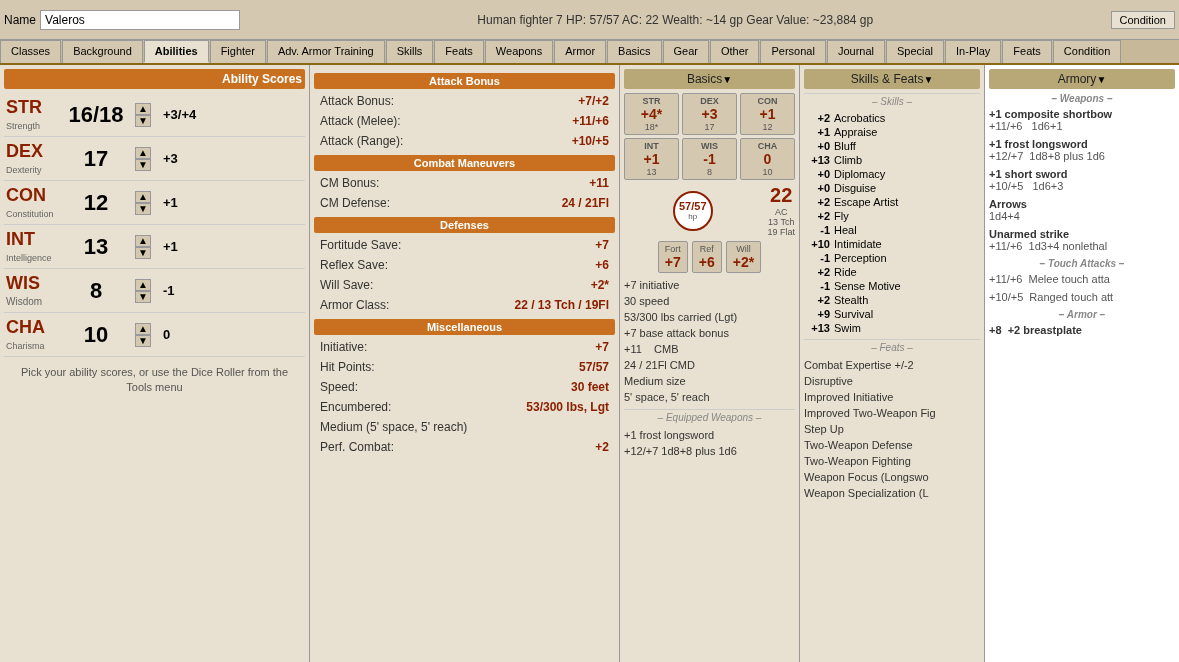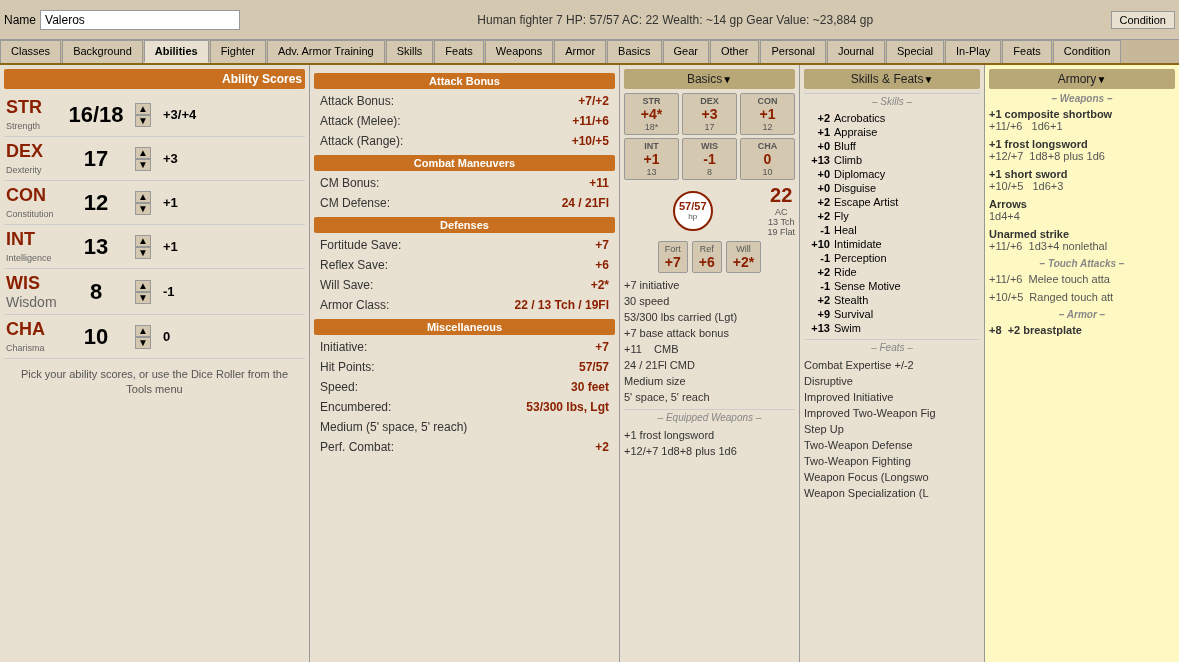--- a/index.html
+++ b/index.html
@@ -40,21 +40,21 @@
     .stat-label { color: #333; }
     .stat-value { font-weight: bold; color: #8B2000; }
 
     .orange-header { background: #c87020; color: white; text-align: center; font-size: 11px; font-weight: bold; padding: 2px; margin: 4px 0 2px 0; border-radius: 2px; }
 
     
     .right-section { flex: 1; display: flex; overflow: hidden; }
 
     .basics-panel { width: 180px; background: #e8e0d0; border-right: 1px solid #999; overflow-y: auto; padding: 4px; }
     .skills-panel { width: 185px; background: #e8e0d0; border-right: 1px solid #999; overflow-y: auto; padding: 4px; }
-    .armory-panel { flex: 1; background: #fef9c3; overflow-y: auto; padding: 4px; }
+    .armory-panel { flex: 1; background: #ffffff; overflow-y: auto; padding: 4px; }
 
     .panel-header { background: #b8a878; color: #222; text-align: center; font-size: 12px; padding: 3px; margin-bottom: 4px; display: flex; align-items: center; justify-content: center; border-radius: 2px; }
     .panel-header-btn { background: none; border: none; cursor: pointer; font-size: 10px; }
 
     
     .stat-grid { display: grid; grid-template-columns: 1fr 1fr 1fr; gap: 3px; margin-bottom: 4px; }
     .stat-box { background: #d4c9b0; border: 1px solid #999; text-align: center; padding: 2px; border-radius: 2px; }
     .stat-box-label { font-size: 9px; color: #555; font-weight: bold; }
     .stat-box-value { font-size: 16px; font-weight: bold; color: #8B2000; }
     .stat-box-sub { font-size: 9px; color: #555; }
@@ -166,21 +166,21 @@
         <div class="ability-arrows">
           <button class="arrow-btn">▲</button>
           <button class="arrow-btn">▼</button>
         </div>
         <div class="ability-mod">+1</div>
       </div>
 
       <div class="ability-row">
         <div style="width:55px">
           <div class="ability-abbr">WIS</div>
-          <span style="font-size:14px;color:#666">Wisdom</span>
+          <span style="font-size:10px;color:#666">Wisdom</span>
         </div>
         <div class="ability-value">8</div>
         <div class="ability-arrows">
           <button class="arrow-btn">▲</button>
           <button class="arrow-btn">▼</button>
         </div>
         <div class="ability-mod">-1</div>
       </div>
 
       <div class="ability-row">

